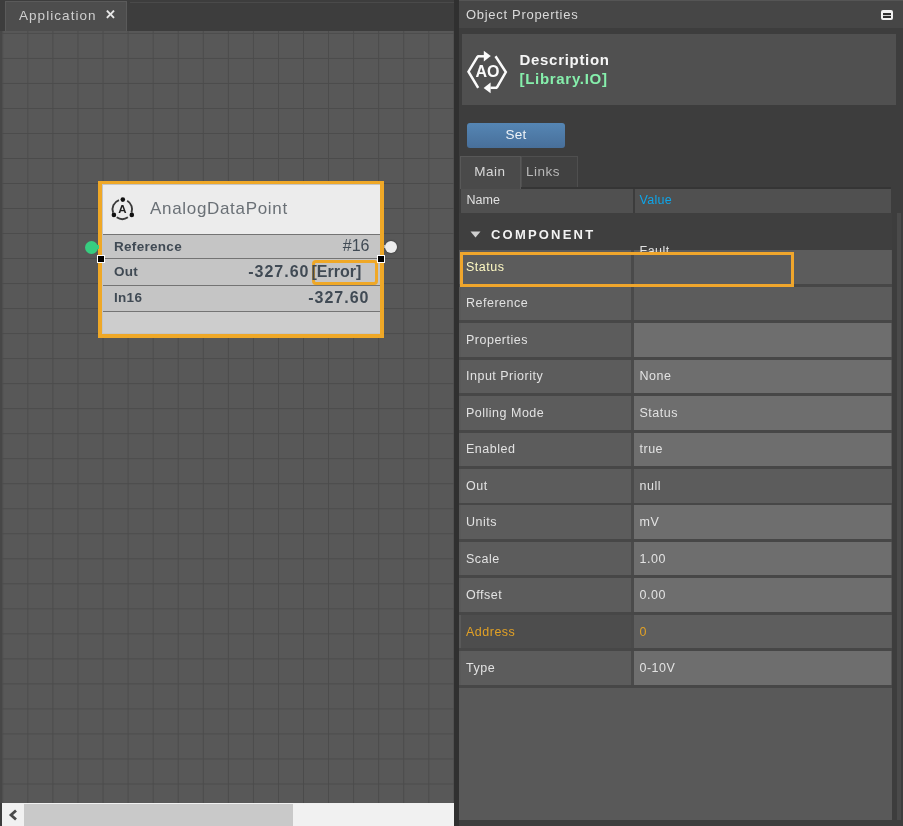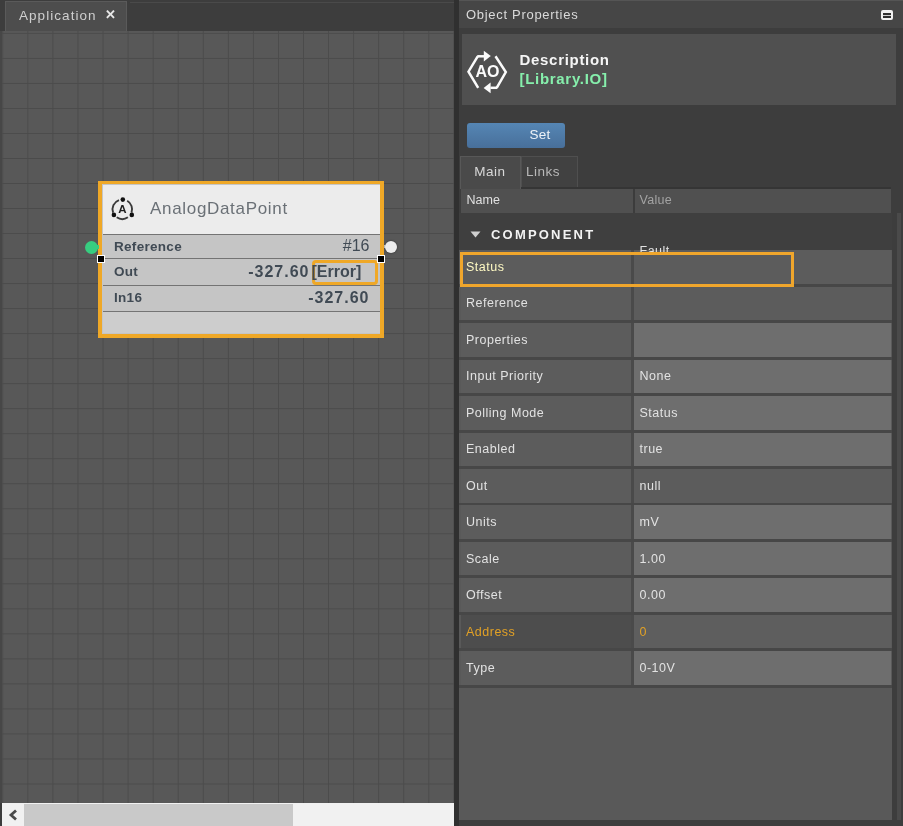--- a/index.html
+++ b/index.html
@@ -93,33 +93,33 @@
   <path d="M19.8 4.8 L19.8 15.4 L26.8 10.0 Z" fill="#fbfbfb"></path>
   <path d="M33.2 41.8 L26.4 41.8" fill="none" stroke="#fbfbfb" stroke-width="2.5"></path>
   <path d="M26.6 36.6 L26.6 47.2 L19.6 41.9 Z" fill="#fbfbfb"></path>
   <text x="23.5" y="31.4" text-anchor="middle" font-family="Liberation Sans" font-size="16" font-weight="bold" fill="#fbfbfb">AO</text>
 </svg>
 <div class="abs" style="left:519.5px;top:51px;font-size:15px;letter-spacing:0.7px;font-weight:bold;color:#f5f5f5;">Description</div>
 <div class="abs" style="left:519.5px;top:69.5px;font-size:15px;letter-spacing:0.7px;font-weight:bold;color:#86efac;">[Library.IO]</div>
 
 <div class="abs" style="left:467px;top:122.5px;width:98px;height:25.5px;border-radius:3px;
      background:linear-gradient(#5586b4,#486f9a);"></div>
-<div class="abs" style="left:467px;top:127px;width:98px;text-align:center;font-size:13.5px;letter-spacing:0.3px;color:#eef3f8;padding-left:24px;">Set</div>
+<div class="abs" style="left:467px;top:127px;width:98px;text-align:center;font-size:13.5px;letter-spacing:0.3px;color:#eef3f8;">Set</div>
 
 <div class="abs" style="left:459.5px;top:155.5px;width:61px;height:33px;background:#4a4a4a;border:1px solid #585858;border-bottom:none;box-sizing:border-box;"></div>
 <div class="abs" style="left:520.5px;top:155.5px;width:57px;height:33px;background:#414141;border:1px solid #4f4f4f;border-bottom:none;box-sizing:border-box;"></div>
 <div class="abs" style="left:459.5px;top:164px;width:61px;text-align:center;font-size:13.5px;letter-spacing:0.5px;color:#d8d8d8;">Main</div>
 <div class="abs" style="left:520.5px;top:164px;width:45px;text-align:center;font-size:13.5px;letter-spacing:0.5px;color:#b8b8b8;">Links</div>
 
 <div class="abs" style="left:521px;top:186.5px;width:370px;height:2.5px;background:#353535;"></div>
 
 <div class="abs" style="left:460.5px;top:188.5px;width:430.5px;height:24px;background:#505050;"></div>
 <div class="abs" style="left:632.5px;top:188.5px;width:2px;height:24px;background:#3c3c3c;"></div>
 <div class="abs" style="left:466.5px;top:192.5px;font-size:12.5px;color:#e0e0e0;">Name</div>
-<div class="abs" style="left:639.5px;top:192.5px;font-size:12.5px;letter-spacing:0.3px;color:#a3a3a3;">Value</div>
+<div class="abs" style="left:639.5px;top:192.5px;font-size:12.5px;letter-spacing:0.3px;color:#0ea5e9;">Value</div>
 <div class="abs" style="left:460.5px;top:212.5px;width:430.5px;height:2px;background:#363636;"></div>
 
 <svg class="abs" style="left:470px;top:231px;z-index:5;" width="11" height="7" viewBox="0 0 11 7">
   <path d="M0.5 0.5 L10.5 0.5 L5.5 6.5 Z" fill="#cfcfcf"></path>
 </svg>
 <div class="abs" style="left:491px;top:226.5px;z-index:5;font-size:13px;font-weight:bold;letter-spacing:2.2px;color:#f2f2f2;">COMPONENT</div>
 
 <div id="rows">
     <div class="abs" style="left:458.5px;top:213px;width:433.5px;height:607px;background:#595959;"></div>
     <div class="abs" style="left:458.5px;top:213px;width:433.5px;height:37.3px;background:#3f3f3f;"></div>

